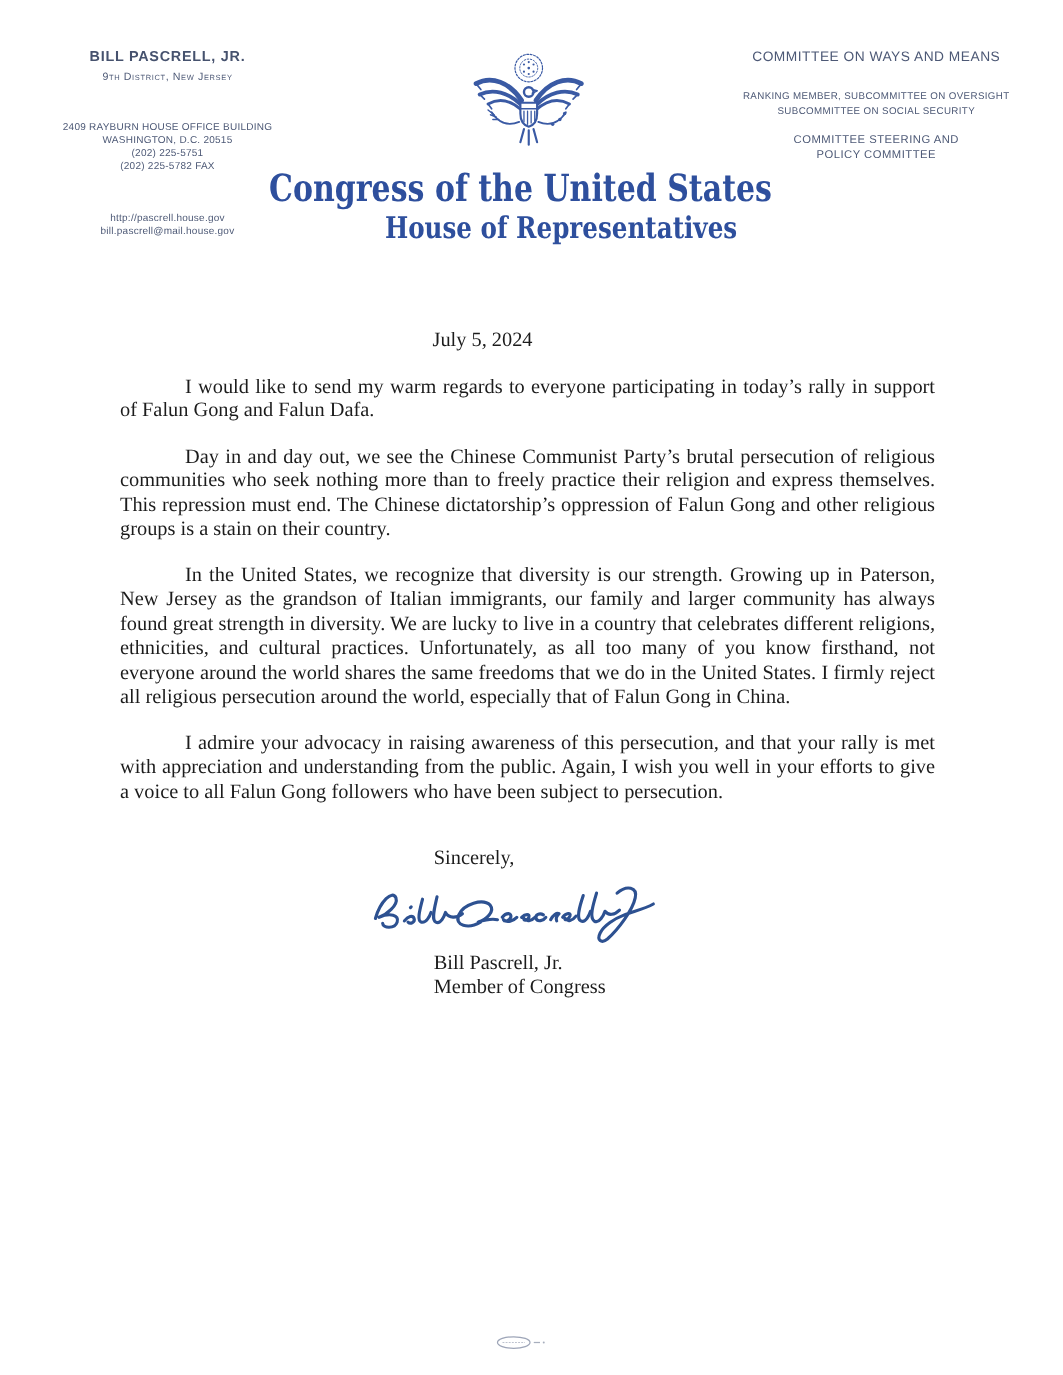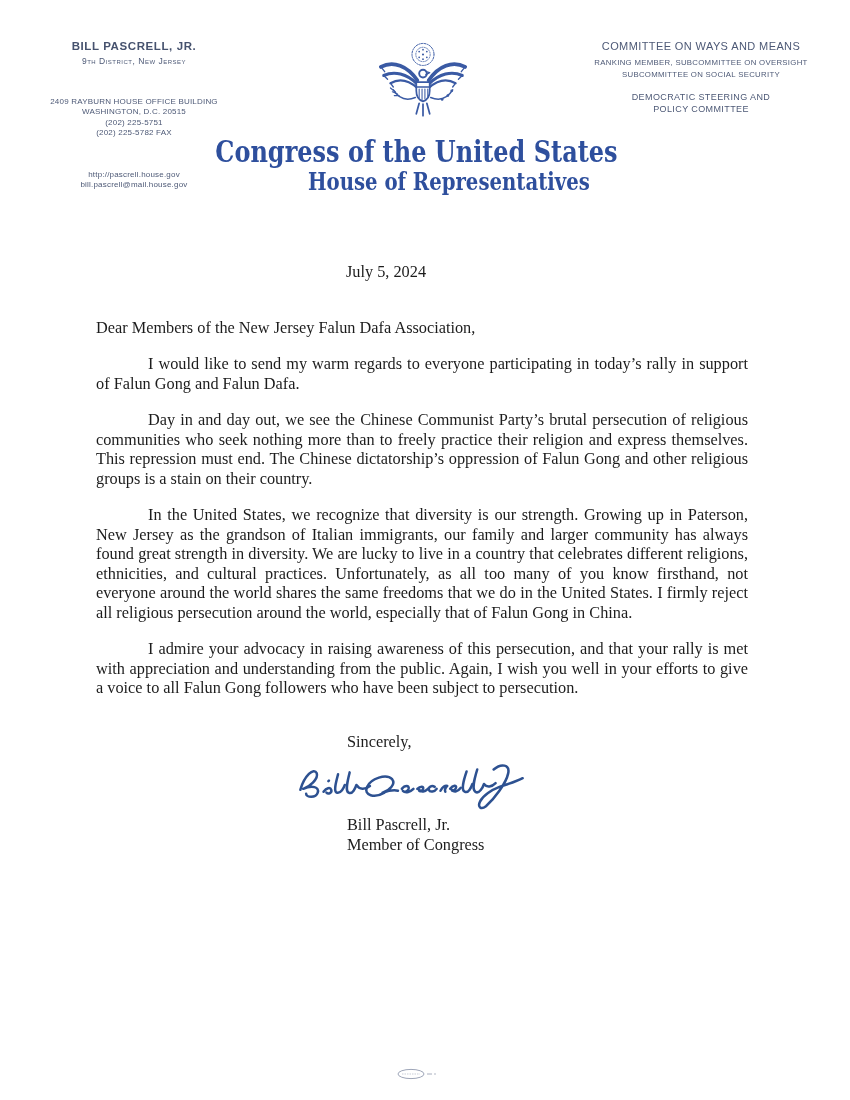--- a/index.html
+++ b/index.html
@@ -10,21 +10,21 @@
   }
   
   .lh{font-family:"Liberation Sans",sans-serif;color:#4d5976;text-align:center;position:absolute;}
   .lh-left{left:20px;top:40px;width:228px;}
   .lh-name{font-size:11.5px;font-weight:bold;letter-spacing:.6px;color:#46526e;}
   .lh-district{font-size:8.5px;font-variant:small-caps;letter-spacing:.5px;margin-top:4px;color:#4d5976;}
   .lh-addr{margin-top:31px;font-size:8px;line-height:10.4px;letter-spacing:.2px;}
   .lh-addr div{white-space:nowrap;}
   .lh-right{left:570px;top:40px;width:262px;}
   .lh-com-main{font-size:11px;letter-spacing:.4px;line-height:12px;}
-  .lh-com-sub{font-size:7.8px;letter-spacing:.3px;line-height:11.5px;margin-top:5px;}
+  .lh-com-sub{font-size:7.8px;letter-spacing:.3px;line-height:11.5px;margin-top:19px;}
   .lh-com-main2{font-size:9px;letter-spacing:.4px;line-height:12px;margin-top:11px;}
   .seal-wrap{position:absolute;left:375px;top:42px;width:96px;height:90px;}
   .org-title-wrap{position:absolute;left:0;top:134px;width:832px;text-align:center;}
   .org-title{
     display:inline-block;font-family:"DejaVu Serif",serif;font-weight:bold;
     font-size:30px;color:#2e4f9d;transform:scaleX(.80);transform-origin:center;
     letter-spacing:0px;white-space:nowrap;
   }
   .org-subtitle-wrap{position:absolute;left:0;top:167px;width:850px;text-align:center;padding-left:24px;}
   .org-subtitle{
@@ -63,21 +63,21 @@
     </div>
   </div>
 
   <div class="lh lh-right">
     <div class="lh-com-main">COMMITTEE ON WAYS AND MEANS</div>
     <div class="lh-com-sub">
       <div>RANKING MEMBER, SUBCOMMITTEE ON OVERSIGHT</div>
       <div>SUBCOMMITTEE ON SOCIAL SECURITY</div>
     </div>
     <div class="lh-com-main2">
-      <div>DEMOCRATIC STEERING AND</div>
+      <div>COMMITTEE STEERING AND</div>
       <div>POLICY COMMITTEE</div>
     </div>
   </div>
 
   <div class="seal-wrap">
     <svg width="96" height="90" viewBox="0 0 100 94" fill="none" stroke="#3a5aa4" stroke-linecap="round" stroke-linejoin="round">
 
       <circle cx="50" cy="13" r="11.5" stroke-width="1" stroke-dasharray="1.6 1.3"></circle>
       <circle cx="50" cy="13" r="7.5" stroke-width=".8" stroke-dasharray="1.2 1.4"></circle>
       <g fill="#3a5aa4" stroke="none">
@@ -122,21 +122,20 @@
 
   <div class="org-title-wrap">
     <span class="org-title">Congress of the United States</span>
   </div>
   <div class="org-subtitle-wrap">
     <span class="org-subtitle">House of Representatives</span>
   </div>
 
   <div class="letter-body">
     <div class="date-line">July 5, 2024</div>
-    <p class="salutation">Dear Members of the New Jersey Falun Dafa Association,</p>
     <p class="para">I would like to send my warm regards to everyone participating in today’s rally in support of Falun Gong and Falun Dafa.</p>
     <p class="para">Day in and day out, we see the Chinese Communist Party’s brutal persecution of religious communities who seek nothing more than to freely practice their religion and express themselves. This repression must end.  The Chinese dictatorship’s oppression of Falun Gong and other religious groups is a stain on their country.</p>
     <p class="para">In the United States, we recognize that diversity is our strength. Growing up in Paterson, New Jersey as the grandson of Italian immigrants, our family and larger community has always found great strength in diversity. We are lucky to live in a country that celebrates different religions, ethnicities, and cultural practices. Unfortunately, as all too many of you know firsthand, not everyone around the world shares the same freedoms that we do in the United States. I firmly reject all religious persecution around the world, especially that of Falun Gong in China.</p>
     <p class="para">I admire your advocacy in raising awareness of this persecution, and that your rally is met with appreciation and understanding from the public. Again, I wish you well in your efforts to give a voice to all Falun Gong followers who have been subject to persecution.</p>
     <div class="closing">Sincerely,</div>
 
     <div class="signature-wrap">
       <svg width="235" height="58" viewBox="0 0 240 60" fill="none" stroke="#2d5191" stroke-width="2.6" stroke-linecap="round" stroke-linejoin="round">
 
         <path d="M5,36 C9,22 19,12 22,19 C24,25 14,33 8,35 C17,31 25,33 23,39 C21,45 11,44 11,40"></path>

